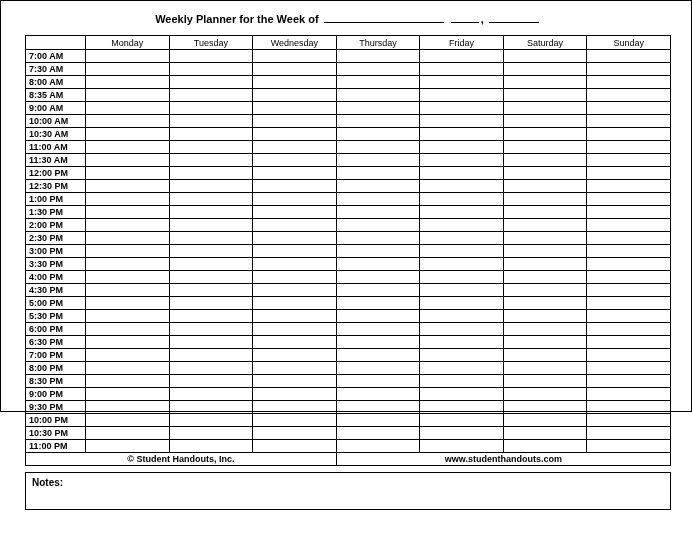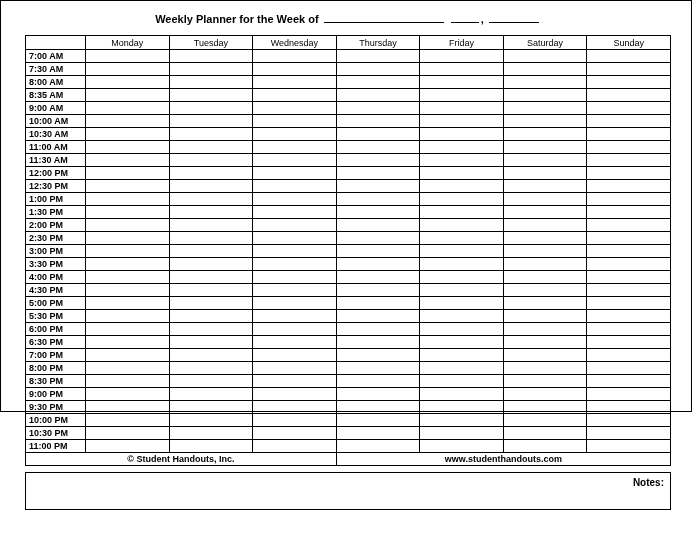--- a/index.html
+++ b/index.html
@@ -87,21 +87,20 @@
     width: 50%;
     margin-top: 33px;
   }
   .notes-box {
     border: 1px solid #000;
     margin-top: 6px;
     height: 38px;
     padding: 4px 6px;
     font-size: 10px;
     font-weight: bold;
-    text-align: right;
   }
 </style>
 </head>
 <body>
 
 <div class="page">
 
   <div class="title-row">
     <span>Weekly Planner for the Week of</span>
     <span class="blank-long"></span>

